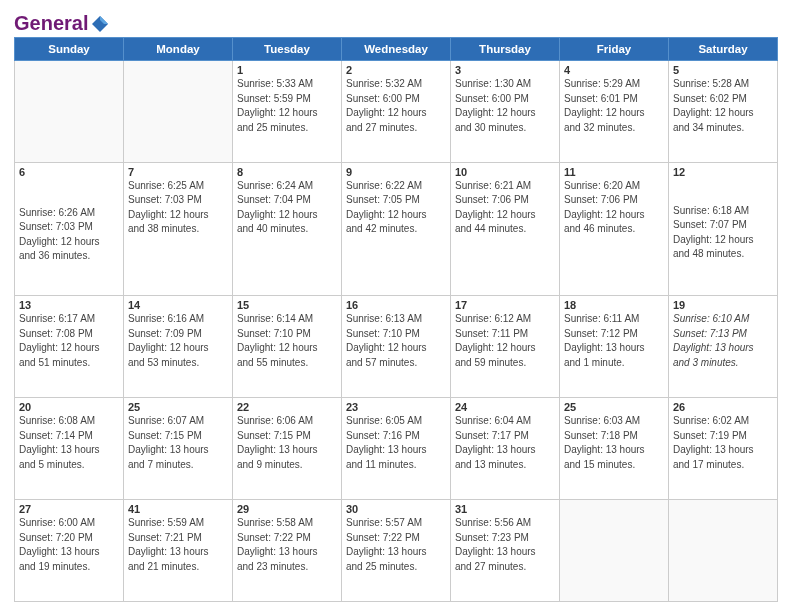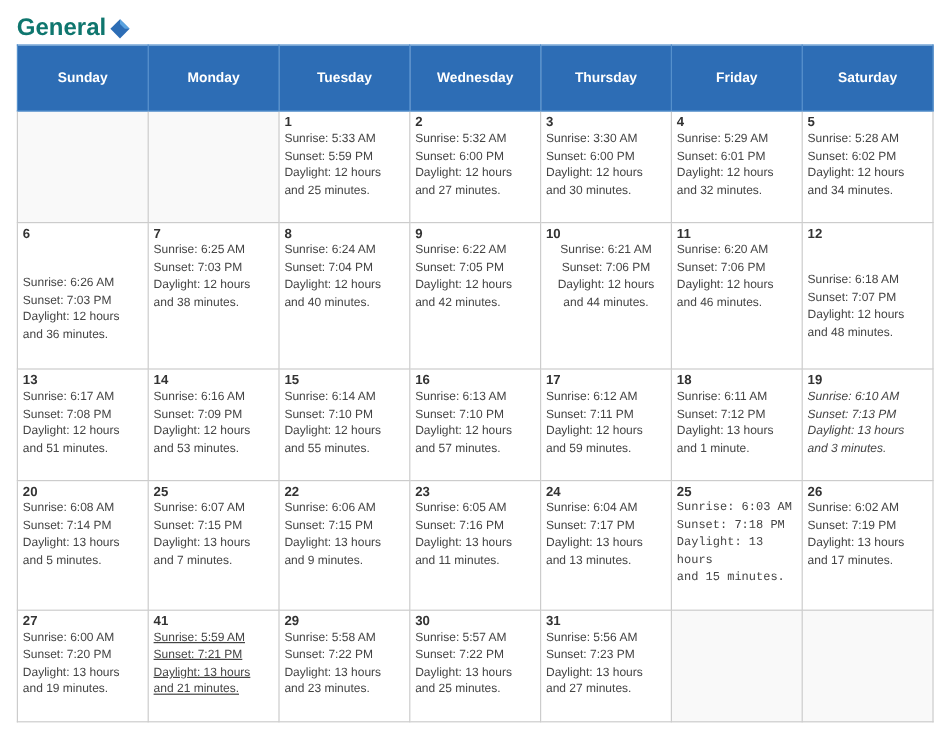--- a/index.html
+++ b/index.html
@@ -48,21 +48,21 @@
       border-collapse: collapse;
       width: 100%;
       table-layout: fixed;
     }
     .calendar th {
       background: #2d6db5;
       color: #fff;
       text-align: center;
       font-size: 11.5px;
       font-weight: bold;
-      padding: 21px 3px;
+      padding: 5px 3px;
       border: 1px solid #5590cc;
     }
     .calendar td {
       border: 1px solid #ccc;
       vertical-align: top;
       padding: 3px 4px;
       font-size: 9.5px;
       color: #333;
       background: #fff;
       height: 80px;
@@ -83,21 +83,21 @@
       line-height: 1.45;
     }
   </style>
 </head>
 <body>
 
 <div class="page">
   <div class="header">
     <div class="logo">
       <div style="display:flex;align-items:center;gap:2px;">
-        <span style="font-size:20px;font-weight:bold;color:#0f766e;">General</span>
+        <span style="font-size:20px;font-weight:bold;color:#701a75;">General</span>
         <svg width="20" height="20" viewBox="0 0 20 20">
           <polygon points="10,2 18,10 10,18 2,10" fill="#2d6db5"></polygon>
           <polygon points="10,2 18,10 14,10 10,6" fill="#5ba3e0"></polygon>
         </svg>
       </div>
       <span style="font-size:20px;font-weight:bold;color:#2d6db5;margin-top:-4px;"></span>
     </div>
     <div class="title-block">
       <div class="month-title"></div>
       <div class="subtitle"></div>
@@ -129,21 +129,21 @@
           </td>
           <td>
             <span class="day-number">2</span>
             <div class="day-info" style="white-space: pre-line;">Sunrise: 5:32 AM
 Sunset: 6:00 PM
 Daylight: 12 hours
 and 27 minutes.</div>
           </td>
           <td>
             <span class="day-number">3</span>
-            <div class="day-info" style="white-space: pre-line;">Sunrise: 3:30 AM
+            <div class="day-info" style="white-space: pre-line;">Sunrise: 1:30 AM
 Sunset: 6:00 PM
 Daylight: 12 hours
 and 30 minutes.</div>
           </td>
           <td>
             <span class="day-number">4</span>
             <div class="day-info" style="white-space: pre-line;">Sunrise: 5:29 AM
 Sunset: 6:01 PM
 Daylight: 12 hours
 and 32 minutes.</div>
@@ -180,21 +180,21 @@
           </td>
           <td>
             <span class="day-number">9</span>
             <div class="day-info" style="white-space: pre-line;">Sunrise: 6:22 AM
 Sunset: 7:05 PM
 Daylight: 12 hours
 and 42 minutes.</div>
           </td>
           <td>
             <span class="day-number">10</span>
-            <div class="day-info" style="white-space: pre-line; text-align: center;">Sunrise: 6:21 AM
+            <div class="day-info" style="white-space: pre-line;">Sunrise: 6:21 AM
 Sunset: 7:06 PM
 Daylight: 12 hours
 and 44 minutes.</div>
           </td>
           <td>
             <span class="day-number">11</span>
             <div class="day-info" style="white-space: pre-line;">Sunrise: 6:20 AM
 Sunset: 7:06 PM
 Daylight: 12 hours
 and 46 minutes.</div>
@@ -289,21 +289,21 @@
           </td>
           <td>
             <span class="day-number">24</span>
             <div class="day-info" style="white-space: pre-line;">Sunrise: 6:04 AM
 Sunset: 7:17 PM
 Daylight: 13 hours
 and 13 minutes.</div>
           </td>
           <td>
             <span class="day-number">25</span>
-            <div class="day-info" style="white-space: pre-line; font-family: Liberation Mono, monospace;">Sunrise: 6:03 AM
+            <div class="day-info" style="white-space: pre-line;">Sunrise: 6:03 AM
 Sunset: 7:18 PM
 Daylight: 13 hours
 and 15 minutes.</div>
           </td>
           <td>
             <span class="day-number">26</span>
             <div class="day-info" style="white-space: pre-line;">Sunrise: 6:02 AM
 Sunset: 7:19 PM
 Daylight: 13 hours
 and 17 minutes.</div>
@@ -312,21 +312,21 @@
         <tr>
           <td>
             <span class="day-number">27</span>
             <div class="day-info" style="white-space: pre-line;">Sunrise: 6:00 AM
 Sunset: 7:20 PM
 Daylight: 13 hours
 and 19 minutes.</div>
           </td>
           <td>
             <span class="day-number">41</span>
-            <div class="day-info" style="white-space: pre-line; text-decoration: underline;">Sunrise: 5:59 AM
+            <div class="day-info" style="white-space: pre-line;">Sunrise: 5:59 AM
 Sunset: 7:21 PM
 Daylight: 13 hours
 and 21 minutes.</div>
           </td>
           <td>
             <span class="day-number">29</span>
             <div class="day-info" style="white-space: pre-line;">Sunrise: 5:58 AM
 Sunset: 7:22 PM
 Daylight: 13 hours
 and 23 minutes.</div>

